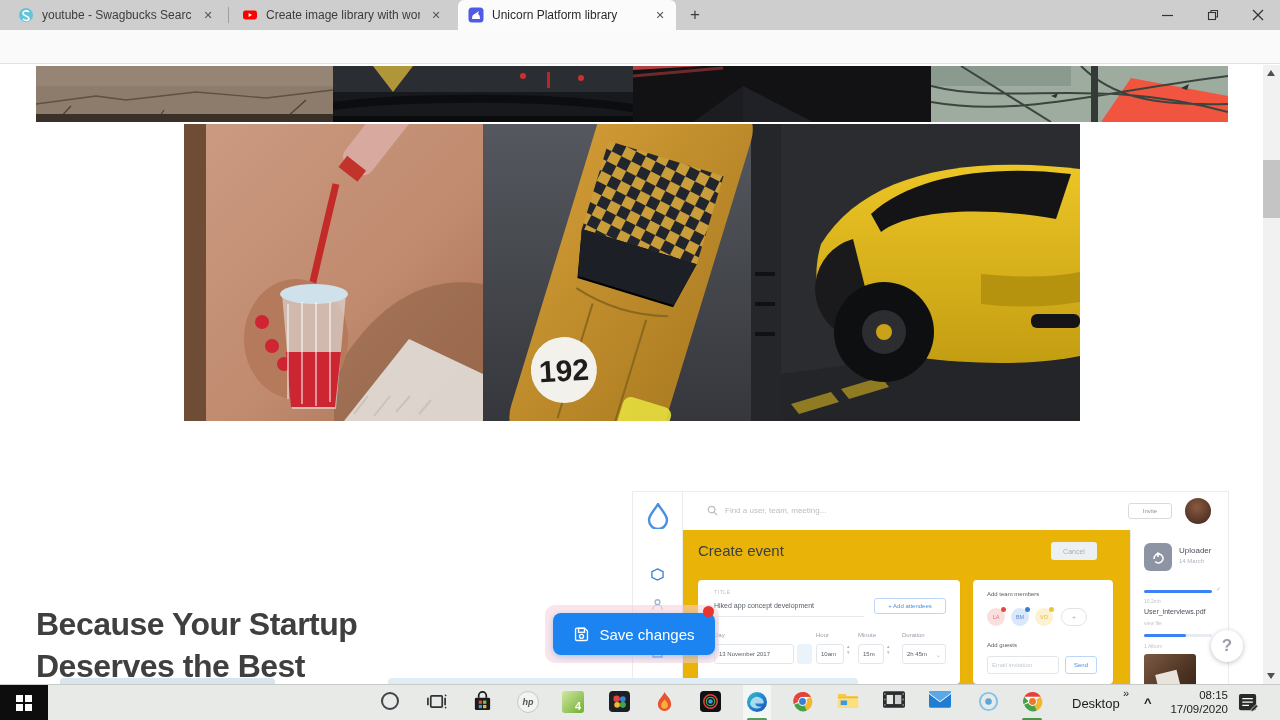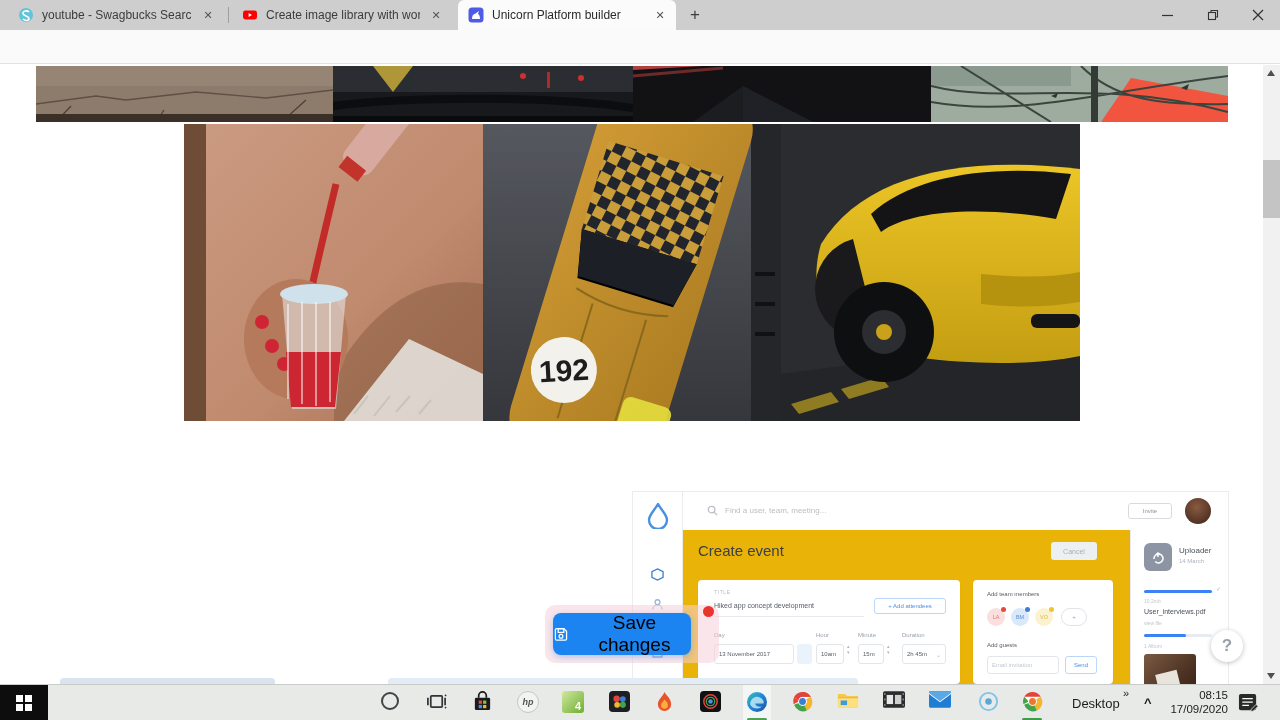--- a/index.html
+++ b/index.html
@@ -30,22 +30,22 @@
   
   #page { left:0; top:65px; width:1280px; height:619px; background:#fff; overflow:hidden; }
   .stripimg { top:1px; height:56px; overflow:hidden; }
   .galimg  { top:59px; height:297px; overflow:hidden; background:#222; }
   svg.fill { display:block; width:100%; height:100%; }
 
   #heading { left:36px; top:538px; font-size:32px; line-height:42px; font-weight:800;
              color:#3f3f3f; letter-spacing:-0.5px; }
 
   #save-halo { left:545px; top:540px; width:174px; height:58px; border-radius:10px; background:rgba(246,210,216,0.55); }
-  #save-btn { left:553px; top:548px; width:138px; height:42px; border-radius:8px; background:#1b84f0;
-              color:#000000; font-size:19px; display:flex; align-items:center; justify-content:center; gap:9px;
+  #save-btn { left:553px; top:548px; width:162px; height:42px; border-radius:8px; background:#1b84f0;
+              color:#ffffff; font-size:15px; display:flex; align-items:center; justify-content:center; gap:9px;
               border:none; box-shadow:0 2px 6px rgba(27,132,240,.35); }
   #save-dot { left:703px; top:541px; width:11px; height:11px; border-radius:50%; background:#e8352e; }
 
   #help-btn { left:1211px; top:565px; width:32px; height:32px; border-radius:50%; background:#fff;
               box-shadow:0 1px 5px rgba(0,0,0,.25); color:#9aa0a6; font-size:17px; font-weight:bold;
               display:flex; align-items:center; justify-content:center; }
 
   .sliver { top:613px; height:6px; border-radius:4px 4px 0 0; }
 
   
@@ -104,21 +104,21 @@
       </svg>
       <span class="lbl">Create image library with wordp</span>
       <span class="tclose">✕</span>
     </div>
 
     <div class="abs tab tab-active" style="left:458px; width:218px;">
       <svg class="favicon" viewBox="0 0 16 16">
         <rect x="0.5" y="0.5" width="15" height="15" rx="3.5" fill="#4f5be7"></rect>
         <path d="M4 12c0-3 1-5 3.5-5.5L11 4l-1 3c1.5.5 2 2.5 2 5z" fill="#fff"></path>
       </svg>
-      <span class="lbl">Unicorn Platform builder</span>
+      <span class="lbl">Unicorn Platform library</span>
       <span class="tclose">✕</span>
     </div>
 
     <div class="abs" style="left:684px; top:4px; width:22px; height:22px; font-size:17px; color:#3c3c3c; text-align:center; line-height:22px;">+</div>
 
     <div class="abs" id="winctl">
       <div class="wbtn">
         <svg width="11" height="11" viewBox="0 0 11 11">
             <line x1="0" y1="5.5" x2="11" y2="5.5" stroke="#333" stroke-width="1.2"></line>
           </svg>
@@ -328,20 +328,24 @@
         <path d="M90 90 C130 52 210 40 290 50 L275 95 C200 82 130 86 100 108z" fill="#141416"></path>
         <path d="M60 210 a52 52 0 0 1 12 -95 l20 80z" fill="#1a1a1c"></path>
         <circle cx="103" cy="208" r="50" fill="#0e0f11"></circle>
         <circle cx="103" cy="208" r="22" fill="#2c2d31"></circle>
         <circle cx="103" cy="208" r="8" fill="#caa21a"></circle>
         <path d="M200 150 q60 6 99 -2 l0 30 q-50 8 -99 2z" fill="#b5930e"></path>
         <rect x="250" y="190" width="49" height="14" rx="6" fill="#151517"></rect>
       </svg>
     </div>
 
+    <div class="abs" id="heading">
+      <div>Because Your Startup</div>
+      <div>Deserves the Best</div>
+    </div>
 
     <div class="abs" id="mockup">
       <div class="abs" style="left:0; top:0; width:50px; height:192px; background:#fff; border-right:1px solid #ececec;">
         <svg class="abs" style="left:14px; top:11px;" width="22" height="26" viewBox="0 0 22 26">
           <path d="M11 1 C15 8 20 12 20 17 a9 9 0 1 1 -18 0 C2 12 7 8 11 1z" fill="none" stroke="#4a90e2" stroke-width="2.4"></path>
           </svg>
         <svg class="abs" style="left:18px; top:76px;" width="13" height="13" viewBox="0 0 14 14">
           <path d="M7 1 L13 4 V10 L7 13 1 10 V4z" fill="none" stroke="#3b7fd4" stroke-width="1.4"></path>
           </svg>
         <svg class="abs" style="left:18px; top:106px;" width="13" height="13" viewBox="0 0 14 14">

